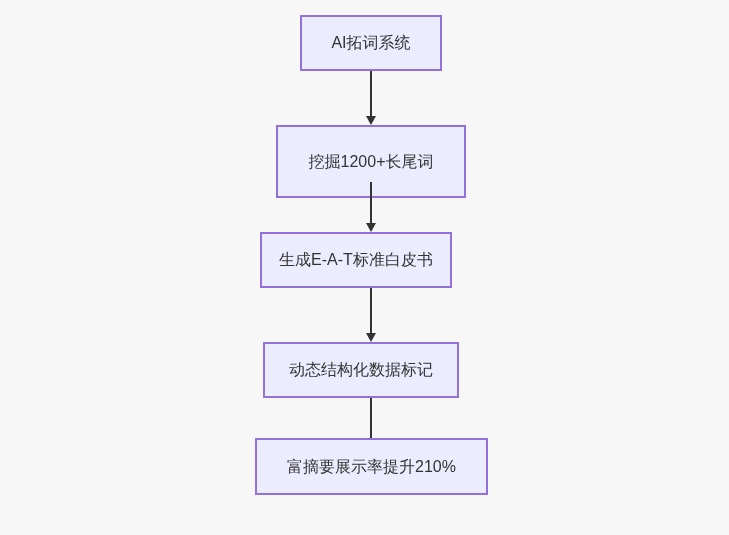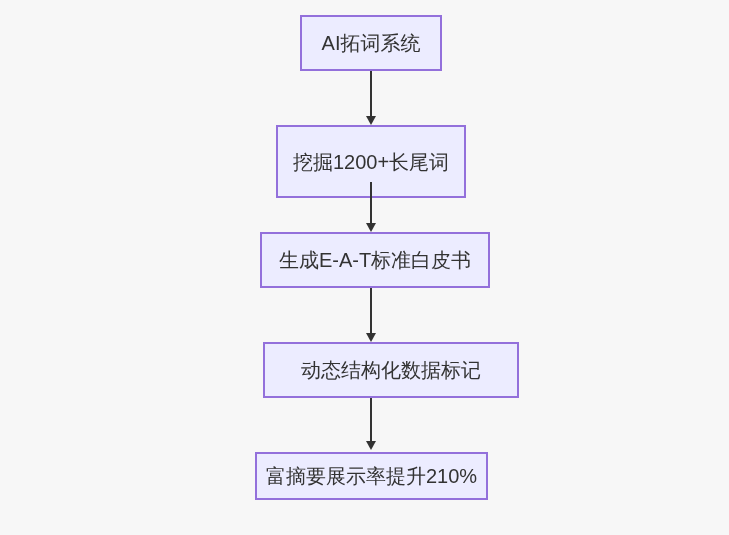--- a/index.html
+++ b/index.html
@@ -15,33 +15,33 @@
     position: relative;
     width: 729px;
     height: 535px;
   }
   .flow-node {
     position: absolute;
     box-sizing: border-box;
     background: #ECECFF;
     border: 2px solid #9370DB;
     color: #333333;
-    font-size: 20px;
+    font-size: 16px;
     display: flex;
     align-items: center;
     justify-content: center;
     text-align: center;
     line-height: 1.2;
     white-space: nowrap;
   }
   .node-1 { left: 300px; top: 15px;  width: 142px; height: 56px; }
   .node-2 { left: 276px; top: 125px; width: 190px; height: 73px; }
-  .node-3 { left: 260px; top: 232px; width: 230px; height: 56px; }
-  .node-4 { left: 263px; top: 342px; width: 256px; height: 56px; }
-  .node-5 { left: 255px; top: 452px; width: 233px; height: 48px; }
+  .node-3 { left: 260px; top: 232px; width: 192px; height: 56px; }
+  .node-4 { left: 263px; top: 342px; width: 196px; height: 56px; }
+  .node-5 { left: 255px; top: 438px; width: 233px; height: 57px; }
 
   .flow-arrow {
     position: absolute;
     width: 12px;
     margin-left: -6px; 
     left: 371px;
   }
   .arrow-1 { top: 71px;  height: 54px; }
   .arrow-2 { top: 182px; height: 50px; }
   .arrow-3 { top: 288px; height: 54px; }

